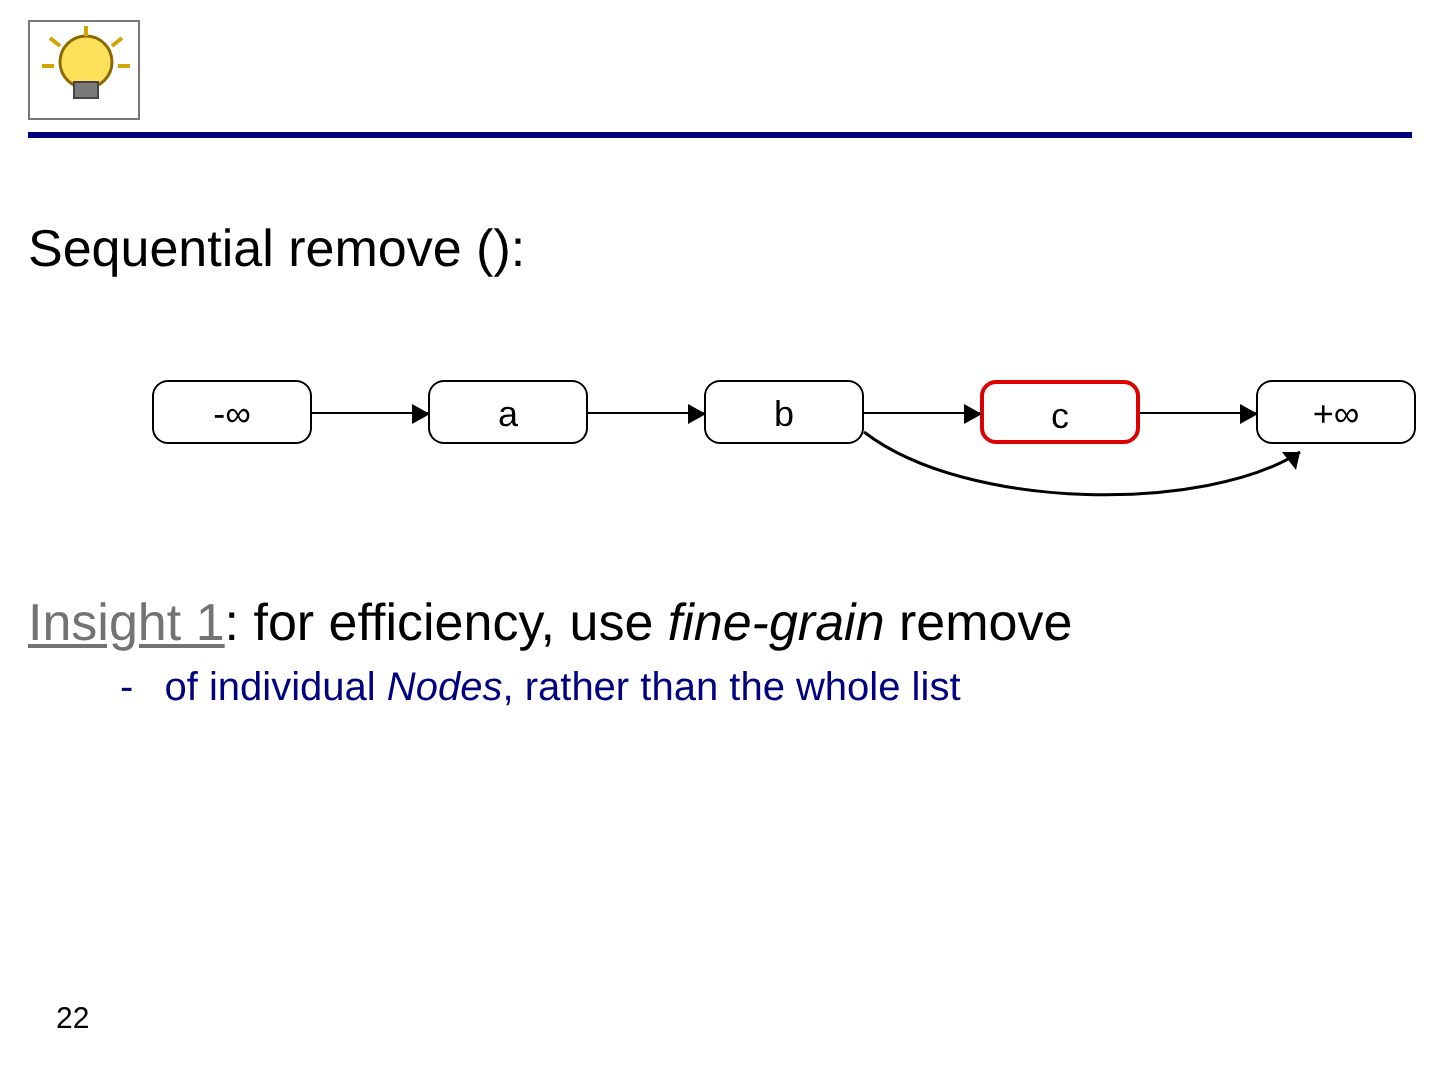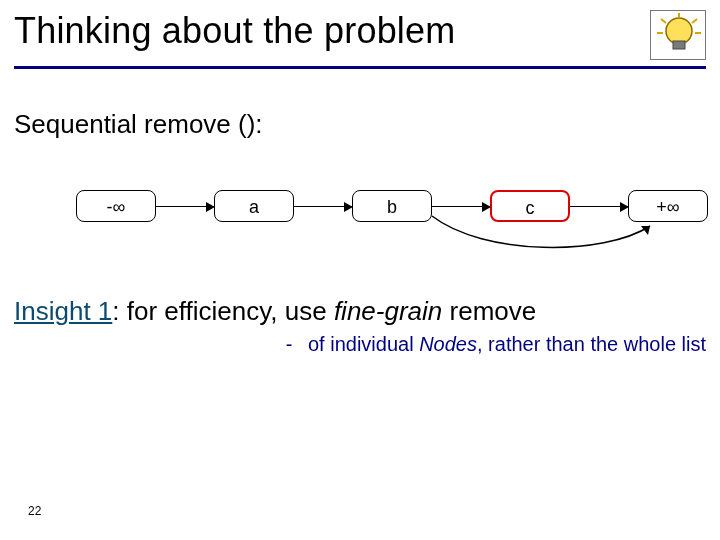--- a/index.html
+++ b/index.html
@@ -82,46 +82,44 @@
   .curve {
     position: absolute;
     overflow: visible;
   }
 
   .insight {
     font-size: 26px;
     margin: 0 0 6px 0;
   }
   .insight .label { text-decoration: underline; }
-  .insight .red { color: #0c4a6e; }
+  .insight .red { color: #737373; }
   .insight .ital { font-style: italic; }
   .sub {
     font-size: 20px;
     color: #000080;
     margin: 4px 0 18px 46px;
-    text-align: right;
   }
   .sub .dash { margin-right: 10px; }
   .sub .ital { font-style: italic; }
 
   .pagenum {
     position: absolute;
     left: 28px;
     bottom: 22px;
-    font-size: 12px;
+    font-size: 15px;
     color: #000;
   }
 </style>
 </head>
 <body>
 
 <div class="slide">
 
   <div class="title-row">
-    <div class="title">Thinking about the problem</div>
     <div class="bulb-icon">
       <svg viewBox="0 0 56 50" width="56" height="50">
         <ellipse cx="28" cy="20" rx="13" ry="13" fill="#ffe05a" stroke="#8a6b00" stroke-width="1.5"></ellipse>
         <rect x="22" y="30" width="12" height="8" fill="#7a7a7a" stroke="#444" stroke-width="1"></rect>
         <line x1="28" y1="2" x2="28" y2="7" stroke="#d4a400" stroke-width="2"></line>
         <line x1="10" y1="8" x2="15" y2="12" stroke="#d4a400" stroke-width="2"></line>
         <line x1="46" y1="8" x2="41" y2="12" stroke="#d4a400" stroke-width="2"></line>
         <line x1="6" y1="22" x2="12" y2="22" stroke="#d4a400" stroke-width="2"></line>
         <line x1="50" y1="22" x2="44" y2="22" stroke="#d4a400" stroke-width="2"></line>
       </svg>

